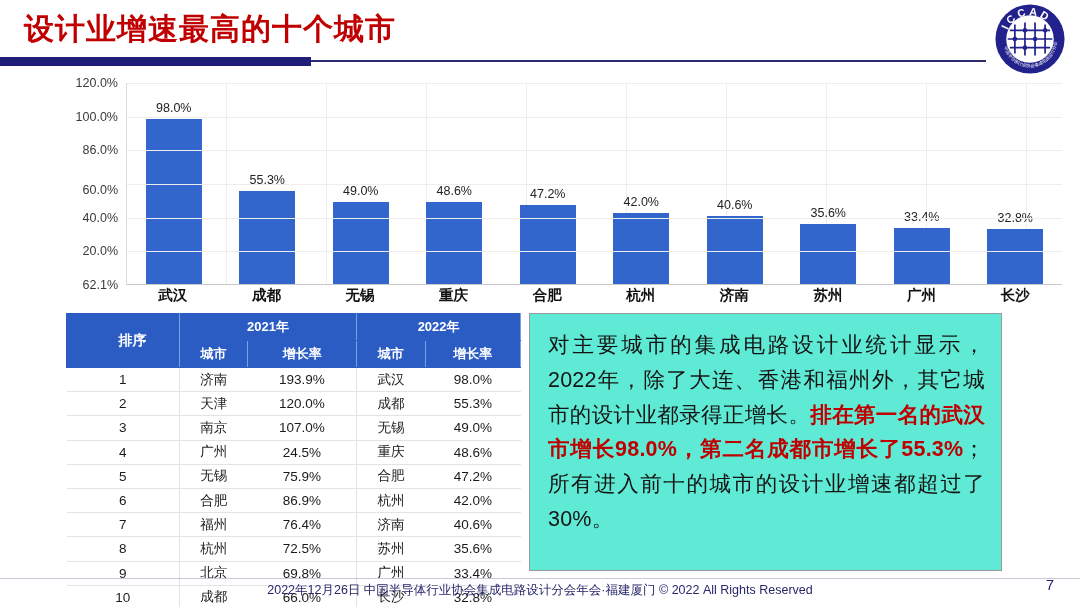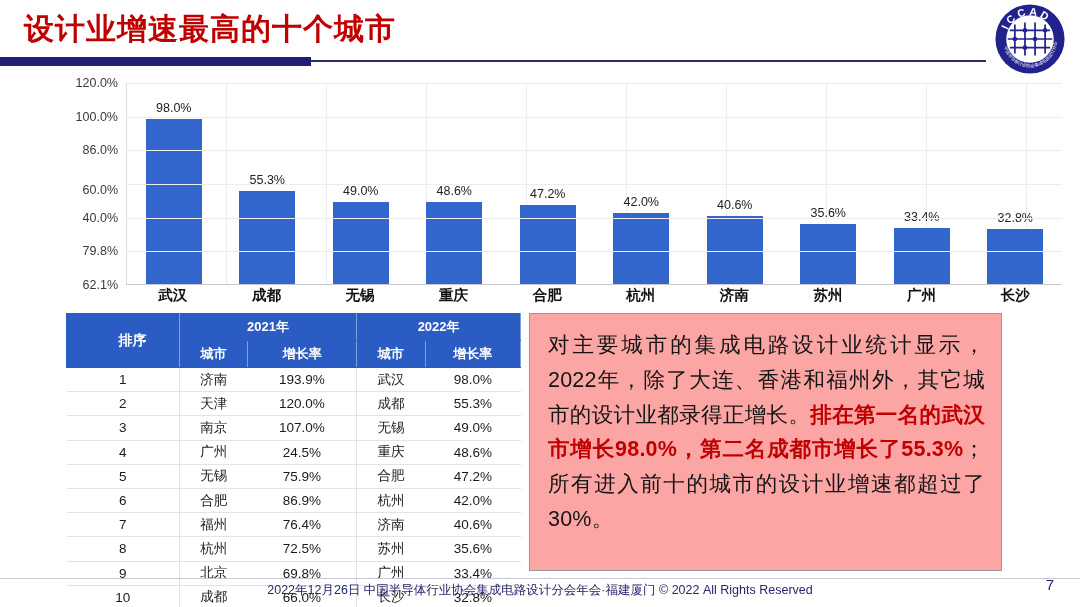--- a/index.html
+++ b/index.html
@@ -155,21 +155,21 @@
   #data-table td.sep { border-right: 1px solid #e3e3e3; }
   #data-table th.sep { border-right: 1px solid #7aa0e0; }
   #data-table tr:last-child td { border-bottom: 1px solid #cfcfcf; }
 
   
   #text-box {
     position: absolute;
     left: 529px; top: 313px;
     width: 473px; height: 258px;
     border: 1px solid #9a9a9a;
-    background: #fca5a5;
+    background: #5eead4;
     padding: 14px 16px 10px 18px;
   }
   #text-body {
     font-size: 21.5px;
     line-height: 1.62;
     color: #141414;
     text-align: justify;
     letter-spacing: 0.2px;
   }
   #text-body .hl {
@@ -238,21 +238,21 @@
     </svg>
   </div>
 
   <div id="chart">
     <div id="chart-yaxis">
         <div class="ytick" style="top: 5px;">120.0%</div>
         <div class="ytick" style="top: 38.6667px;">100.0%</div>
         <div class="ytick" style="top: 72.3333px;">86.0%</div>
         <div class="ytick" style="top: 112px; text-align: right;">60.0%</div>
         <div class="ytick" style="top: 139.667px;">40.0%</div>
-        <div class="ytick" style="top: 173.333px;">79.8%</div>
+        <div class="ytick" style="top: 173.333px;">20.0%</div>
         <div class="ytick" style="top: 207px;">62.1%</div>
       </div>
     <div id="plot">
       <div id="bars">
           <div class="bar-slot">
             <div class="bar" style="height: 164.967px; background: rgb(51, 102, 204);"></div>
             <div class="bar-label" style="bottom: 168.967px;">98.0%</div>
           </div>
           <div class="bar-slot">
             <div class="bar" style="height: 93.0883px; background: rgb(51, 102, 204);"></div>

